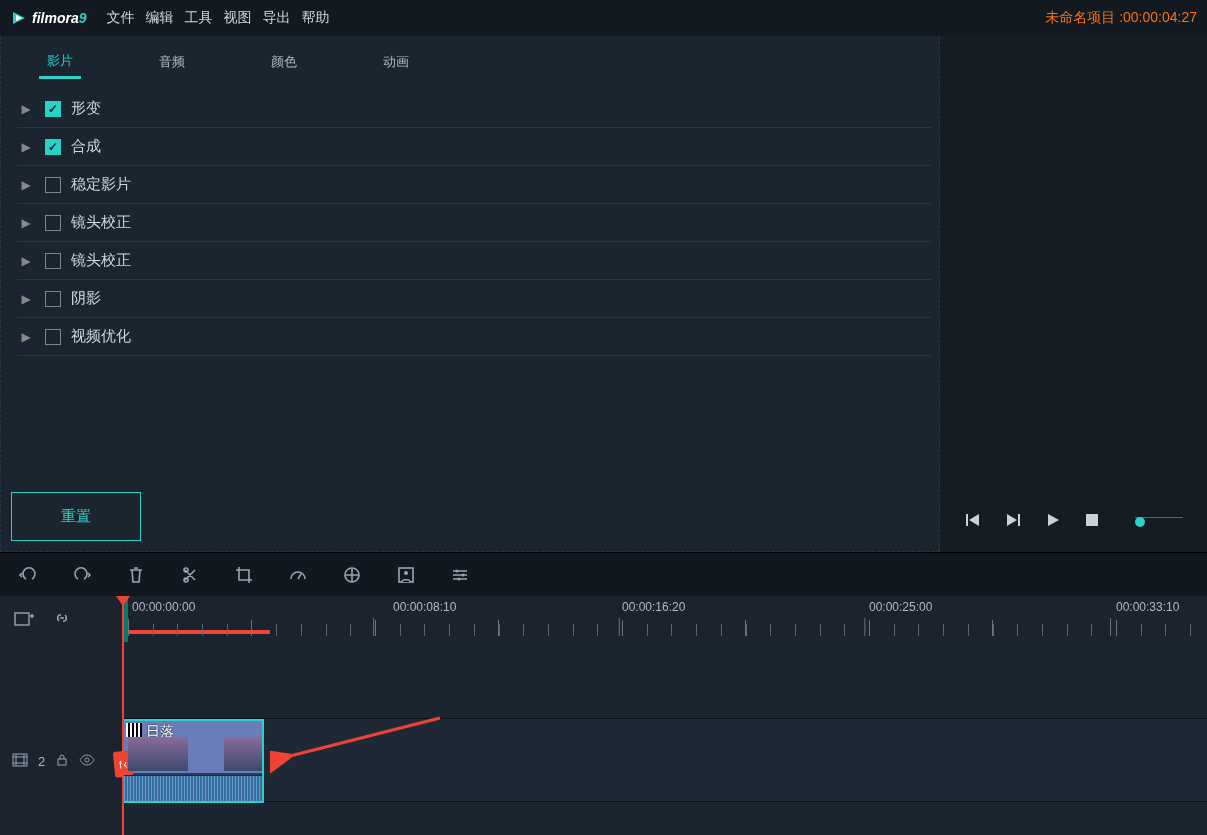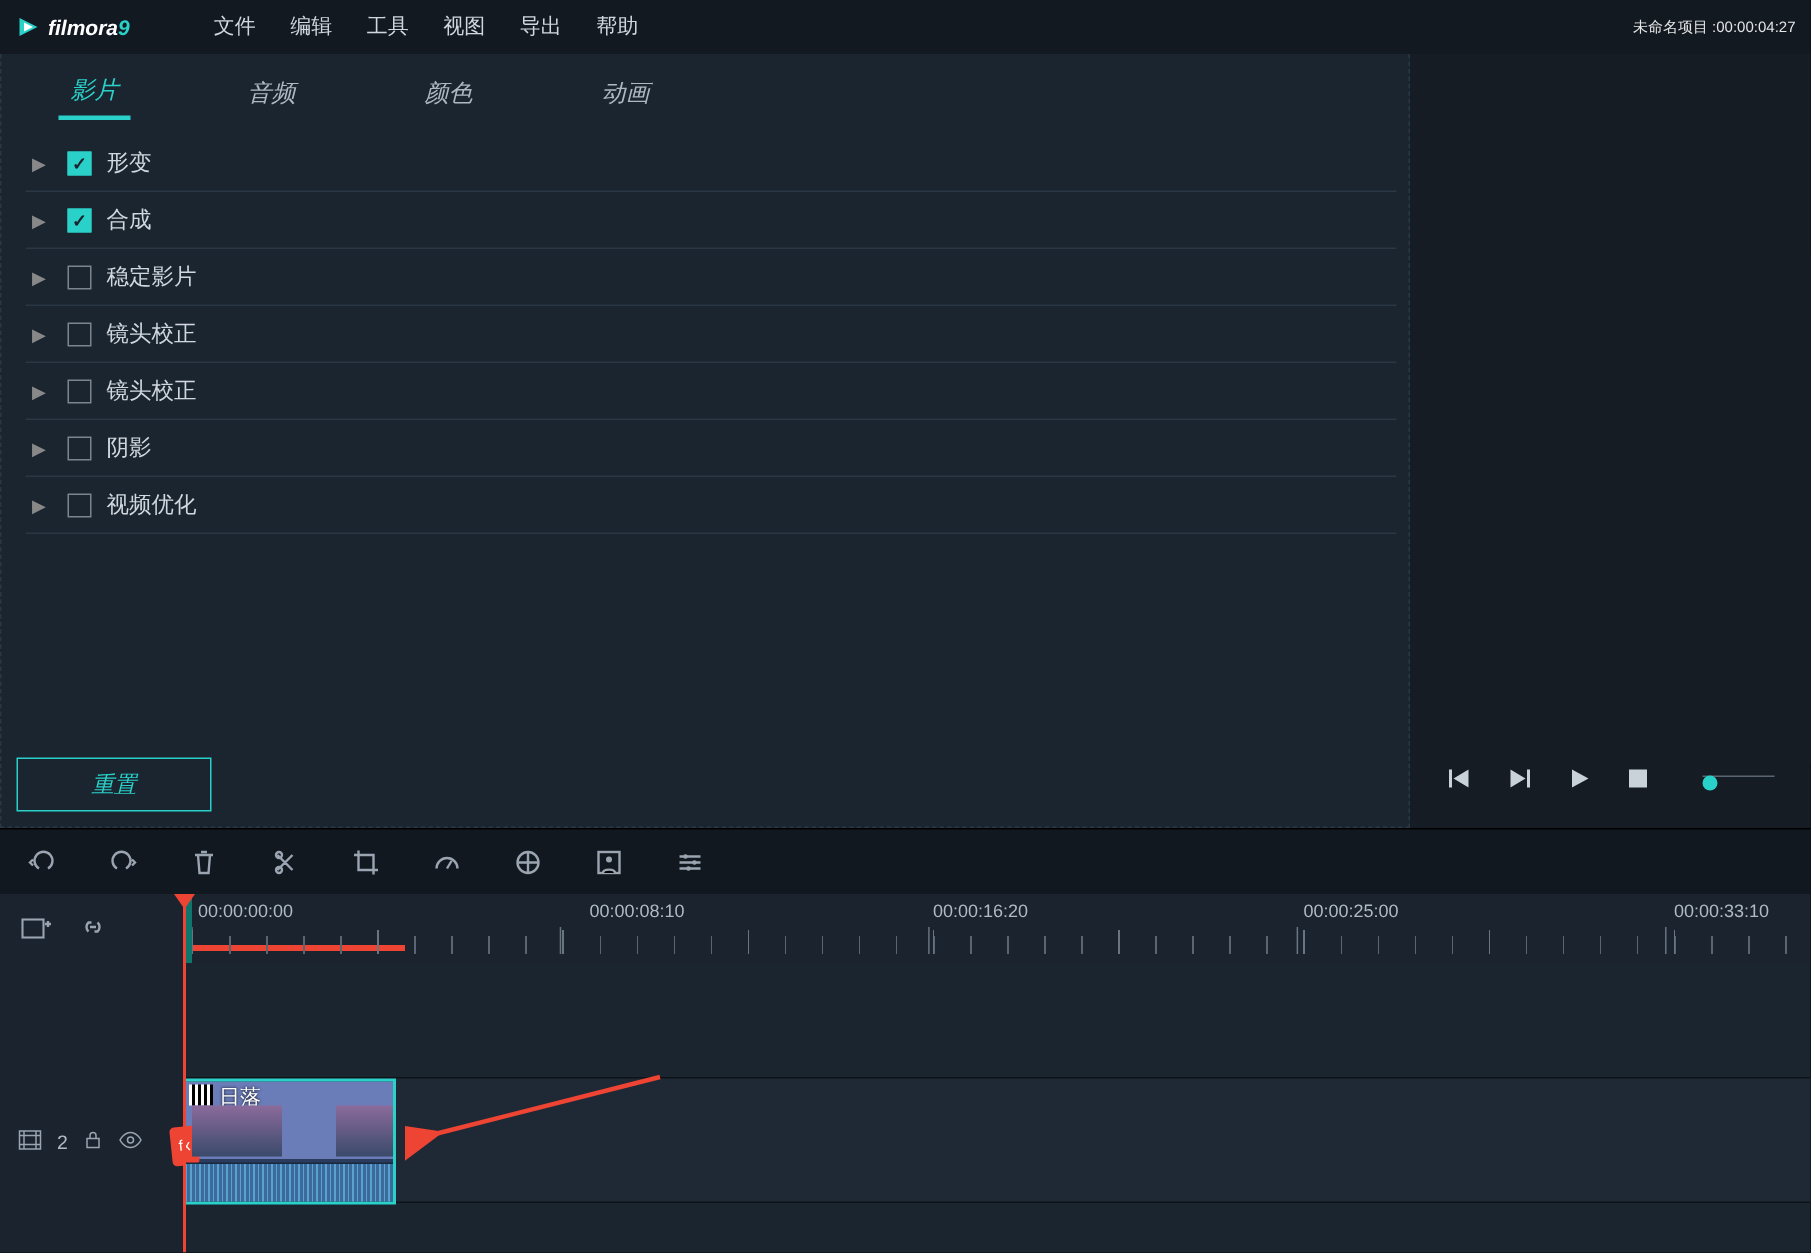--- a/index.html
+++ b/index.html
@@ -4,46 +4,46 @@
 <style>
 * { box-sizing: border-box; margin: 0; padding: 0; font-family: "Microsoft YaHei", Arial, sans-serif; }
 body { background: #0e1318; color: #c9d1d9; width: 1207px; height: 835px; overflow: hidden; position: relative; }
 
 
 .menu-bar { height: 36px; background: #121921; display: flex; align-items: center; padding: 0 10px; }
 .logo { display: flex; align-items: center; gap: 4px; margin-right: 20px; }
 .logo-icon { width: 18px; height: 18px; }
 .logo-text { font-weight: 600; font-size: 14px; color: #fff; font-style: italic; }
 .logo-text .nine { color: #2ad1c9; font-style: italic; }
-.menu-items { display: flex; gap: 23px; margin-left: 36px; }
+.menu-items { display: flex; gap: 11px; }
 .menu-item { font-size: 14px; color: #d0d7de; cursor: pointer; }
-.project-info { margin-left: auto; font-size: 10px; color: #e5e5e5; }
+.project-info { margin-left: auto; font-size: 14px; color: #f97316; }
 
 
 .main-area { display: flex; height: 516px; }
 .left-panel { width: 940px; background: #1b2530; padding: 8px; display: flex; flex-direction: column; border: 1px dashed #2a3745; border-top: none; }
 .right-panel { width: 267px; background: #151c24; display: flex; flex-direction: column; position: relative; }
 
 
 .tabs { display: flex; height: 36px; align-items: center; padding: 0 30px; gap: 70px; }
-.tab { font-size: 16px; color: #aeb8c2; cursor: pointer; padding: 6px 8px; font-style: italic; }
+.tab { font-size: 13px; color: #aeb8c2; cursor: pointer; padding: 6px 8px; }
 .tab.active { color: #2ad1c9; border-bottom: 3px solid #2ad1c9; }
 
 
 .effect-list { flex: 1; padding: 10px 0 0 8px; }
 .effect-row { display: flex; align-items: center; height: 38px; gap: 10px; border-bottom: 1px solid #2a3745; }
 .chevron { width: 18px; text-align: center; color: #888; font-size: 12px; cursor: pointer; }
 .chk { width: 16px; height: 16px; border: 1px solid #7a8590; cursor: pointer; display: flex; align-items: center; justify-content: center; }
 .chk.checked { background: #2ad1c9; border-color: #2ad1c9; }
 .chk.checked::after { content: "✓"; color: #1b2530; font-size: 12px; font-weight: bold; }
 .effect-label { font-size: 15px; color: #d0d7de; }
 
 
 .panel-buttons { display: flex; padding: 6px 2px 2px 2px; }
-.btn { height: 36px; min-width: 130px; display: flex; align-items: center; justify-content: center; font-size: 15px; cursor: pointer; font-style: italic; }
+.btn { height: 49px; min-width: 130px; display: flex; align-items: center; justify-content: center; font-size: 15px; cursor: pointer; }
 .btn-outline { border: 1px solid #2ad1c9; color: #2ad1c9; background: transparent; }
 .btn-primary { background: #2ad1c9; color: #1b2530; margin-left: auto; }
 
 
 .preview-controls { position: absolute; bottom: 20px; left: 0; right: 0; display: flex; align-items: center; justify-content: center; gap: 24px; }
 .pc-icon { color: #c9d1d9; cursor: pointer; font-size: 16px; }
 .slider-dot { position: absolute; right: 38px; width: 10px; height: 10px; background: #2ad1c9; border-radius: 50%; }
 .slider-line { position: absolute; right: 0; width: 48px; height: 1px; background: #5a6572; }
 
 

